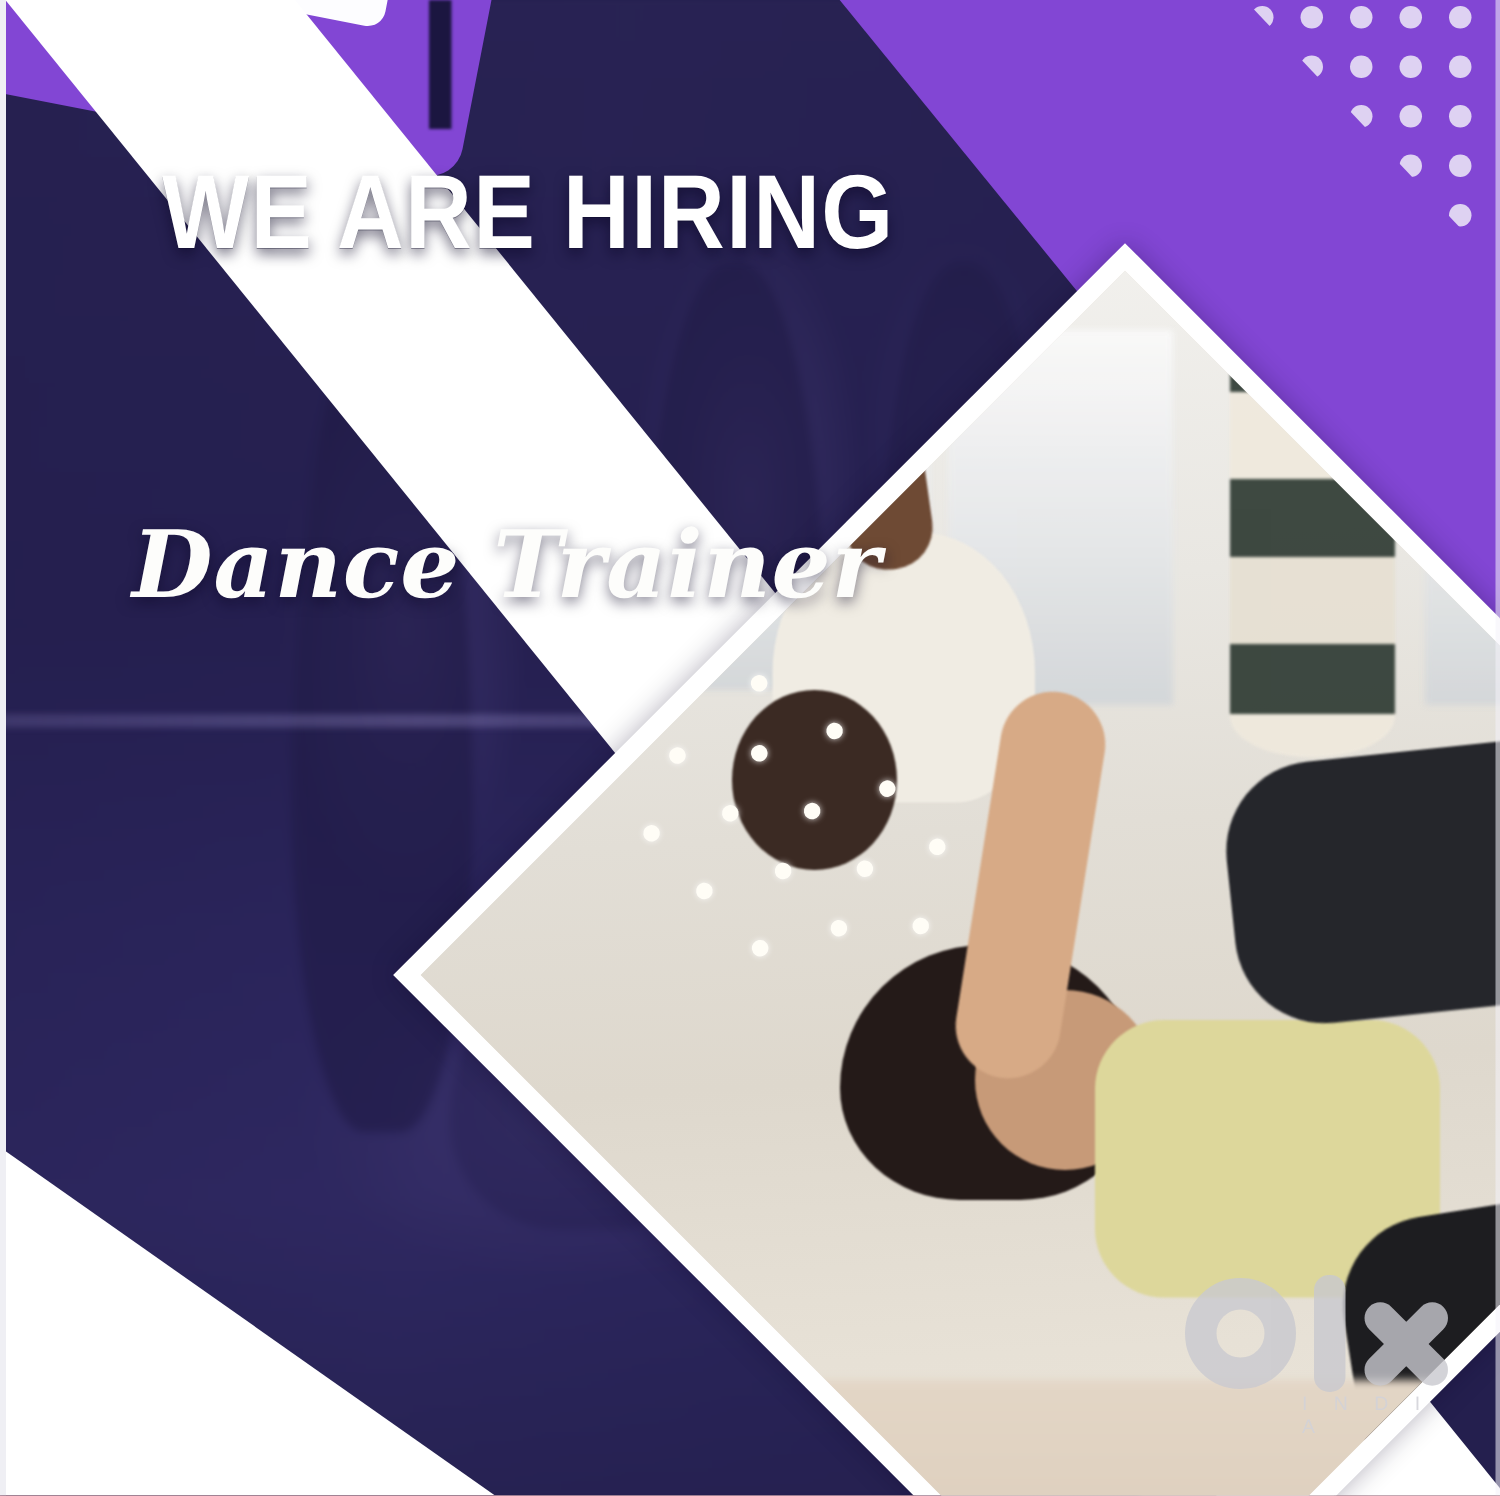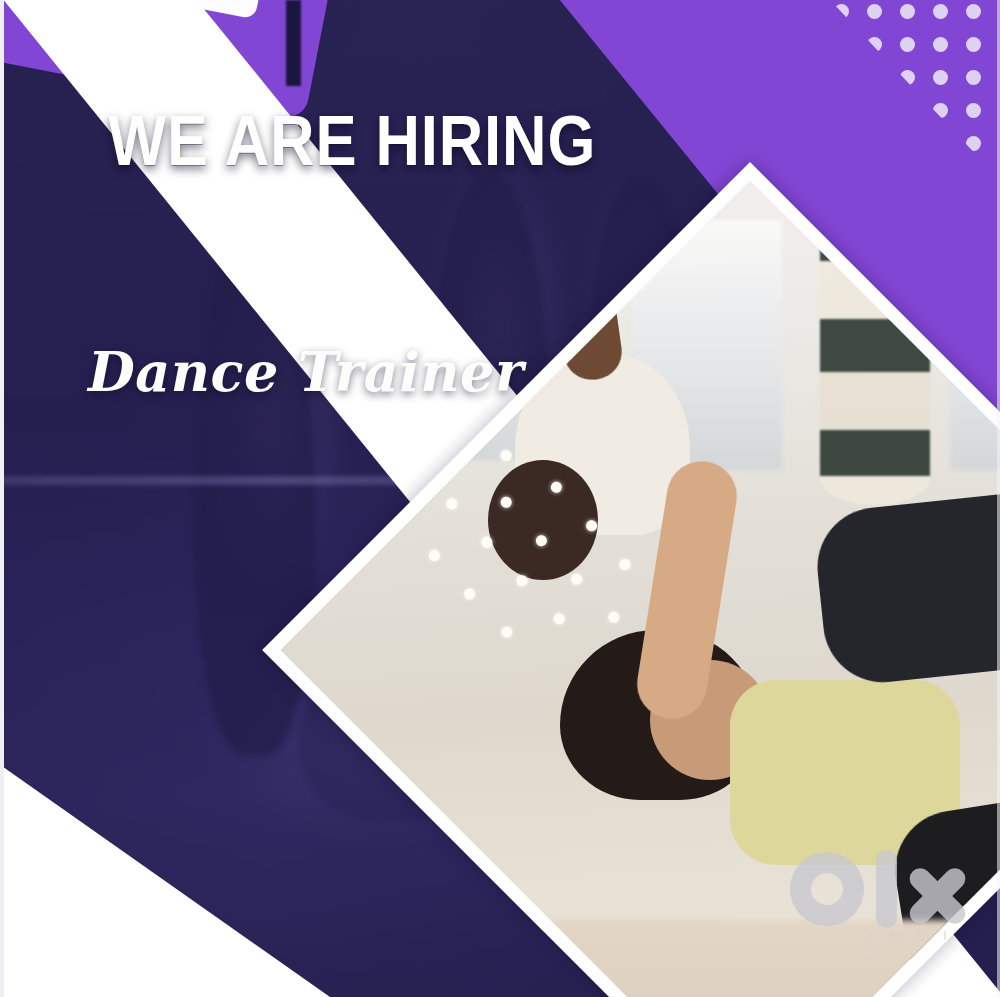--- a/index.html
+++ b/index.html
@@ -155,21 +155,21 @@
   .script {
     position: absolute;
     font-family: "DejaVu Serif", "Liberation Serif", serif;
     font-weight: 700;
     font-style: italic;
     color: #fdfdfb;
     white-space: nowrap;
     text-shadow: 0 3px 9px rgba(10,6,35,.5);
   }
   .script-1 { left: 30px; top: 231px; font-size: 74px; letter-spacing: 0.5px; }
-  .script-2 { left: 88px; top: 340px; font-size: 54px; letter-spacing: 0.5px; }
+  .script-2 { left: 88px; top: 340px; font-size: 62px; letter-spacing: 0.5px; }
 
   
   .diamond-wrap {
     position: absolute;
     left: 405px; top: 305px;
     width: 690px; height: 690px;
     transform: rotate(45deg);
     transform-origin: center center;
   }
   .diamond-frame {

